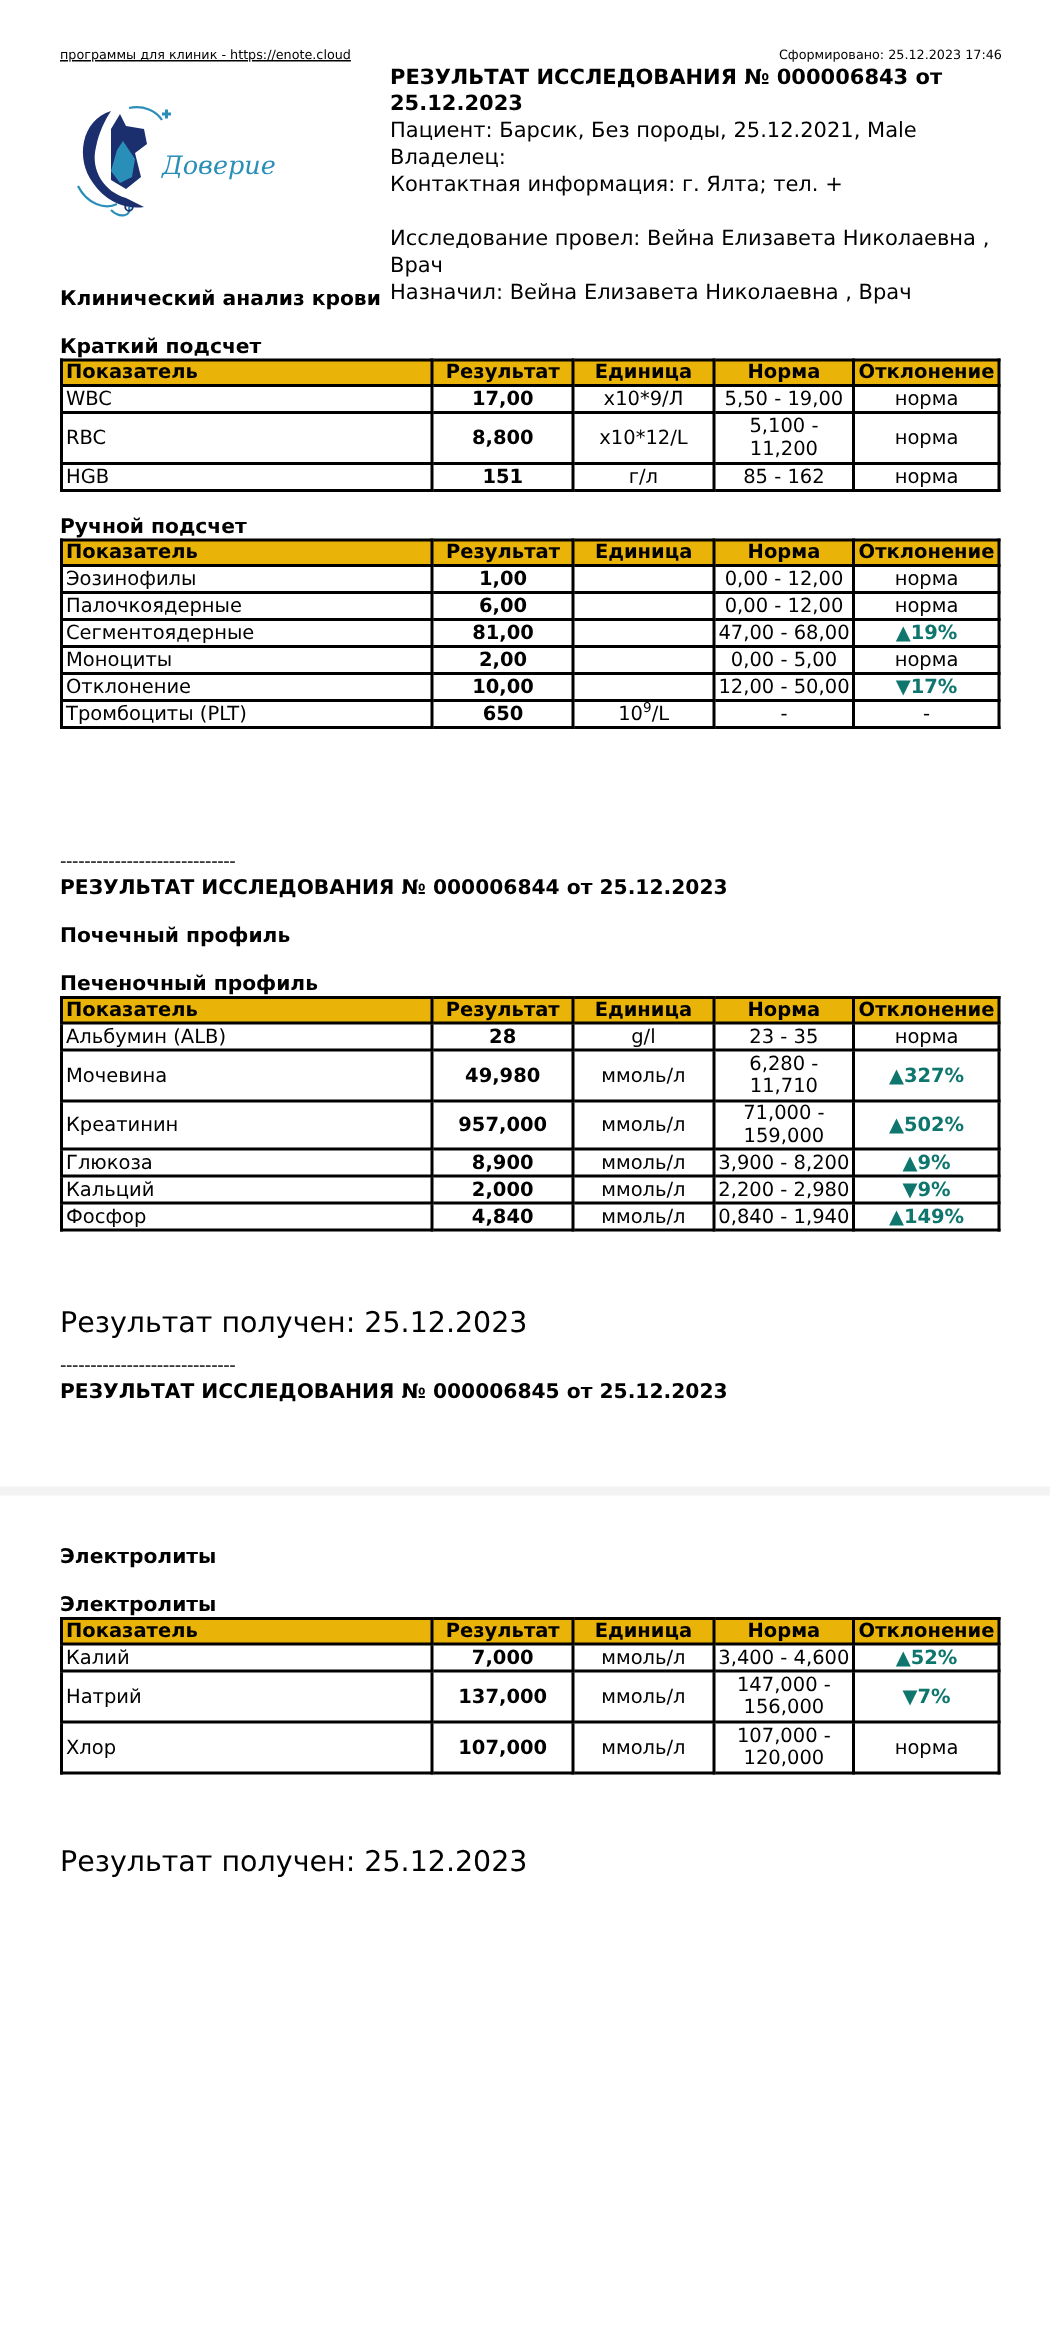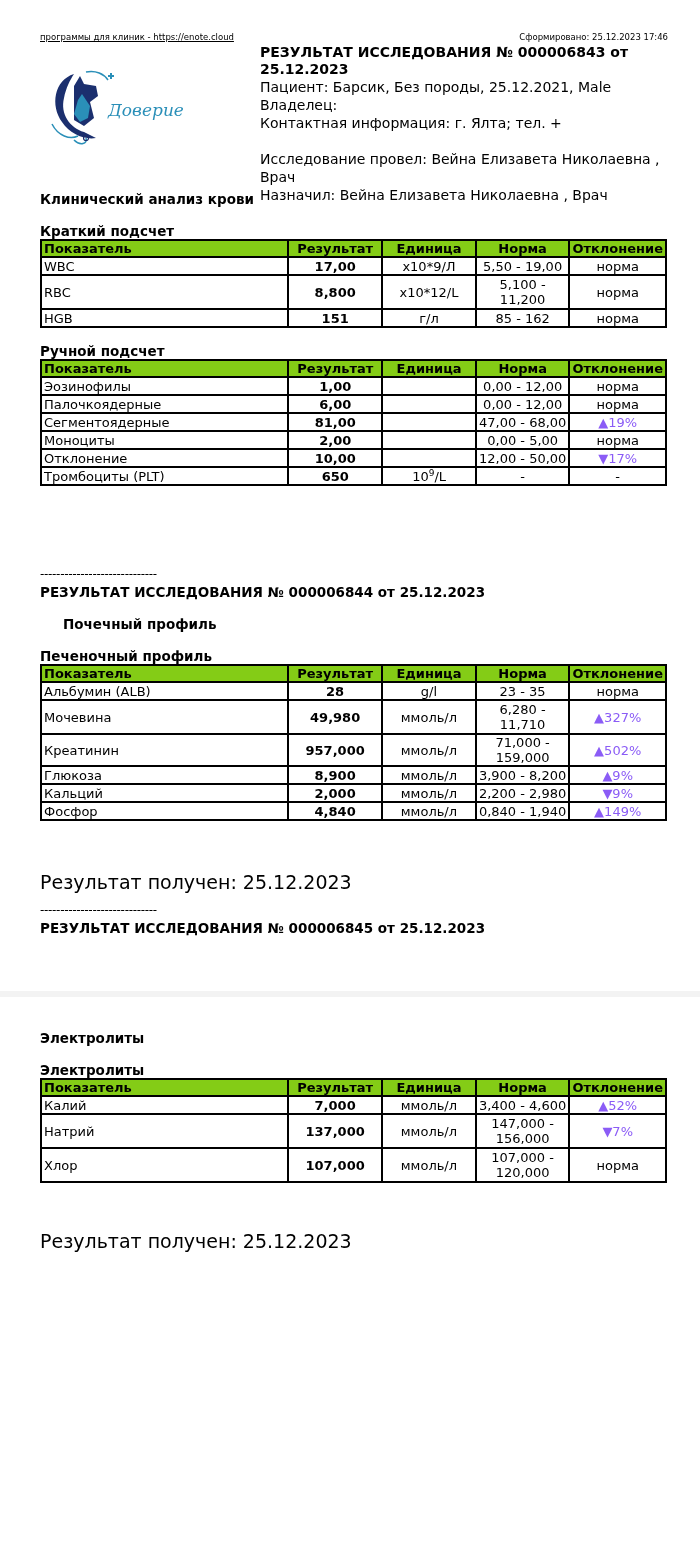--- a/index.html
+++ b/index.html
@@ -16,26 +16,26 @@
   .header-info .title { font-weight: bold; font-size: 14px; line-height: 17px; }
   .redacted { display: inline-block; width: 240px; height: 12px; }
   .redacted-short { display: inline-block; width: 120px; height: 12px; }
 
   .section-title { position: absolute; left: 40px; font-weight: bold; font-size: 13.5px; }
   .plain { position: absolute; left: 40px; font-size: 19px; }
   .dashes { position: absolute; left: 40px; font-size: 12px; letter-spacing: -0.3px; }
 
   table.lab { position: absolute; left: 40px; width: 627px; border-collapse: collapse; font-size: 13px; }
   table.lab th, table.lab td { border: 2px solid #000; padding: 0 2px; line-height: 15px; }
-  table.lab th { background: #84cc16; font-weight: bold; text-align: center; height: 17px; }
+  table.lab th { background: #eab308; font-weight: bold; text-align: center; height: 17px; }
   table.lab th.first { text-align: left; }
   table.lab td { height: 18px; text-align: center; vertical-align: middle; }
   table.lab td.name { text-align: left; }
   table.lab td.result { font-weight: bold; }
-  table.lab td.dev-bad { color: #8b5cf6; font-weight: normal; }
+  table.lab td.dev-bad { color: #0f766e; font-weight: bold; }
   col.c1 { width: 249px; } col.c2 { width: 94px; } col.c3 { width: 94px; } col.c4 { width: 94px; } col.c5 { width: 96px; }
   sup { font-size: 9px; line-height: 0; }
 
   .page-gap { position: absolute; left: 0; top: 991px; width: 700px; height: 6px; background: #f3f3f3; }
 </style>
 </head>
 <body>
 
 <div class="topbar">
   <span class="link">программы для клиник - https://enote.cloud</span>
@@ -165,21 +165,21 @@
     <td class="result">650</td>
     <td><span>10</span><sup>9</sup><span>/L</span></td>
     <td>-</td>
     <td>-</td>
   </tr>
 </tbody>
   </table>
 
 <div class="dashes" style="top:567px;">-----------------------------</div>
 <div class="section-title" style="top:584px;">РЕЗУЛЬТАТ ИССЛЕДОВАНИЯ № 000006844 от 25.12.2023</div>
-<div class="section-title" style="top:616px;margin-left:23px;">Почечный профиль</div>
+<div class="section-title" style="top:616px;">Почечный профиль</div>
 <div class="section-title" style="top:648px;">Печеночный профиль</div>
 
 <table class="lab" style="top:664px;">
   <colgroup>
       <col class="c1">
       <col class="c2">
       <col class="c3">
       <col class="c4">
       <col class="c5">
     </colgroup>

